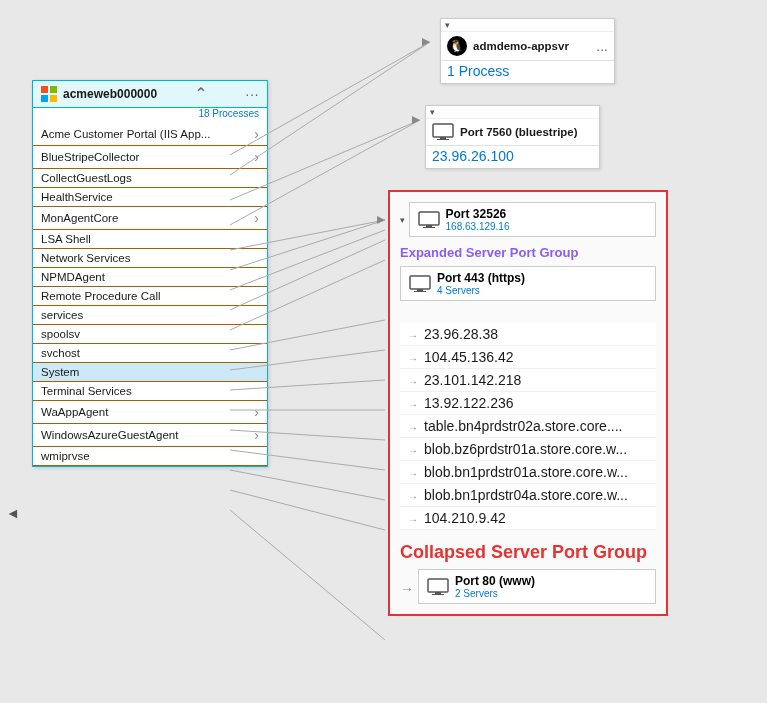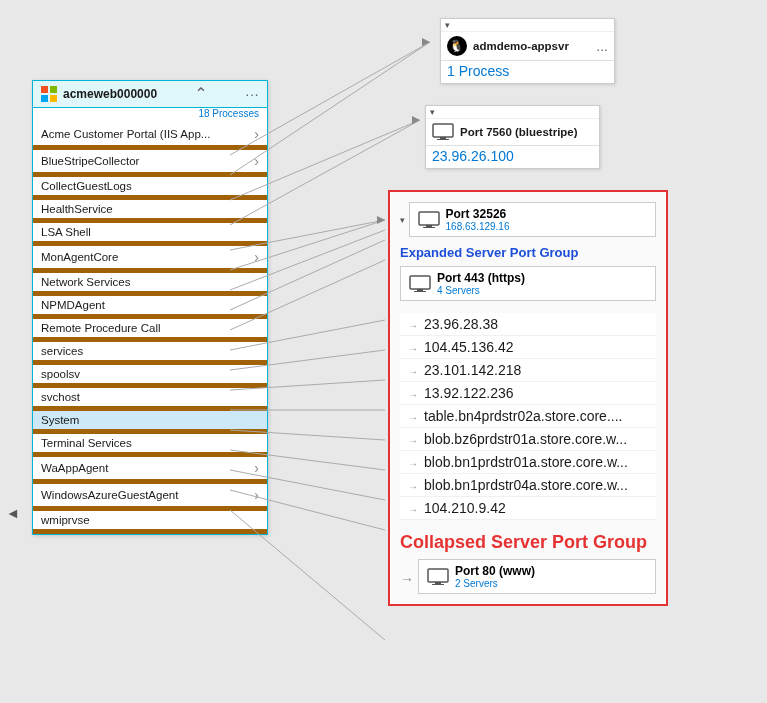--- a/index.html
+++ b/index.html
@@ -65,21 +65,21 @@
       font-size: 16px;
       color: #666;
       cursor: pointer;
       line-height: 1;
     }
 
     .panel-list-item {
       padding: 3px 8px;
       font-size: 11.5px;
       color: #1a1a1a;
-      border-bottom: 5px solid #a16207;
+      border-bottom: 1px solid #a16207;
       display: flex;
       align-items: center;
       cursor: pointer;
       white-space: nowrap;
       overflow: hidden;
       text-overflow: ellipsis;
     }
     .panel-list-item.selected { background: #cde8f7; }
     .panel-list-item.has-arrow::after {
       content: '›';
@@ -154,31 +154,31 @@
       position: absolute;
       left: 388px;
       top: 190px;
       width: 280px;
       border: 2.5px solid #e63232;
       padding: 10px;
       background: #fafafa;
     }
 
     .group-title {
-      color: #1d4ed8;
+      color: #8b5cf6;
       font-weight: bold;
       font-size: 13px;
       margin: 8px 0 6px;
     }
 
     .port-card {
       background: white;
       border: 1px solid #ccc;
       padding: 4px 8px;
-      margin-bottom: 12px;
+      margin-bottom: 22px;
       display: flex;
       align-items: center;
       gap: 6px;
     }
 
     .port-card-title { font-weight: bold; font-size: 12px; }
     .port-card-sub { font-size: 10px; color: #0078d4; }
 
     .server-ip {
       padding: 3px 8px;
@@ -236,22 +236,22 @@
     <span class="left-panel-title">acmeweb000000</span>
     <span class="collapse-btn">⌃</span>
     <span class="node-more">···</span>
   </div>
   <div class="left-panel-subtitle">18 Processes</div>
   <div id="panel-list">
       <div class="panel-list-item has-arrow">Acme Customer Portal (IIS App...</div>
       <div class="panel-list-item has-arrow">BlueStripeCollector</div>
       <div class="panel-list-item">CollectGuestLogs</div>
       <div class="panel-list-item">HealthService</div>
+      <div class="panel-list-item has-arrow">MonAgentCore</div>
       <div class="panel-list-item">LSA Shell</div>
-      <div class="panel-list-item has-arrow">MonAgentCore</div>
       <div class="panel-list-item">Network Services</div>
       <div class="panel-list-item">NPMDAgent</div>
       <div class="panel-list-item">Remote Procedure Call</div>
       <div class="panel-list-item">services</div>
       <div class="panel-list-item">spoolsv</div>
       <div class="panel-list-item">svchost</div>
       <div class="panel-list-item selected">System</div>
       <div class="panel-list-item">Terminal Services</div>
       <div class="panel-list-item has-arrow">WaAppAgent</div>
       <div class="panel-list-item has-arrow">WindowsAzureGuestAgent</div>

